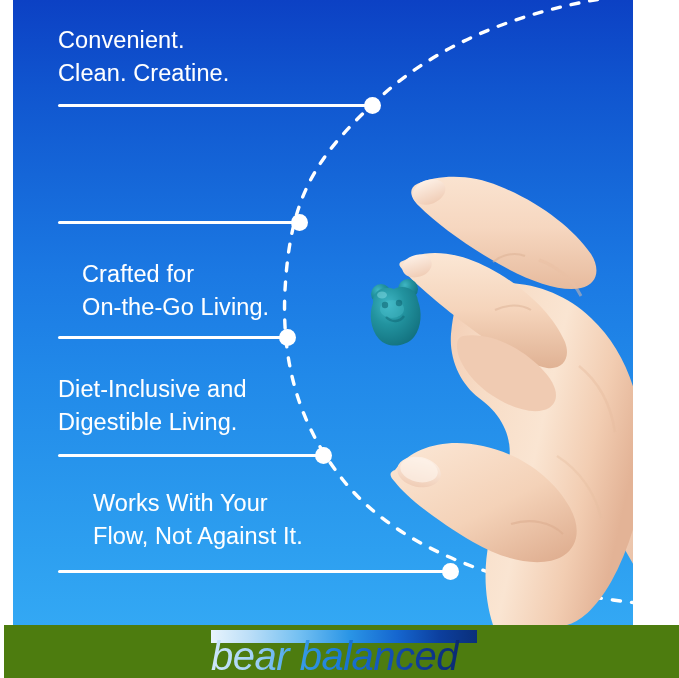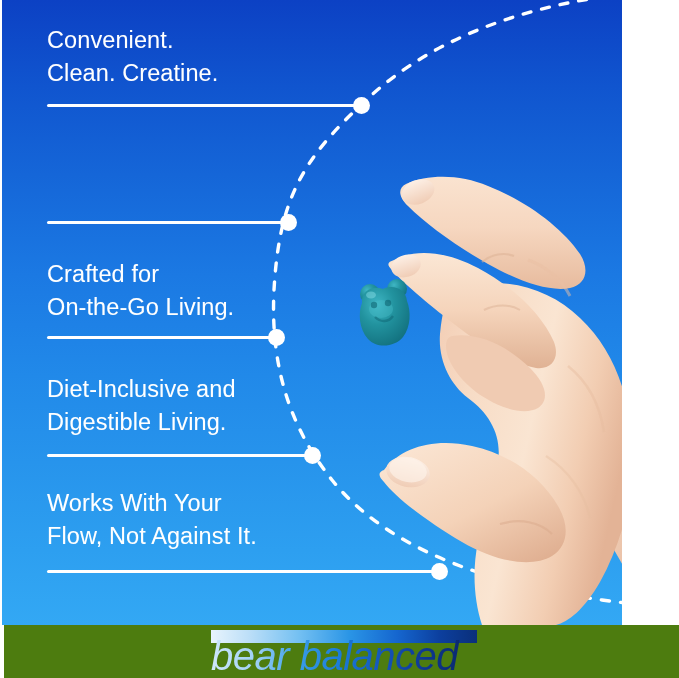--- a/index.html
+++ b/index.html
@@ -16,21 +16,21 @@
     position: relative;
     width: 679px;
     height: 678px;
     overflow: hidden;
     background: #ffffff;
   }
 
   
   #blue-panel {
     position: absolute;
-    left: 2px; top: 0;
+    left: 13px; top: 0;
     width: 620px;
     height: 625px;
     background: linear-gradient(180deg,
         #0c41c4 0%,
         #1055cf 14%,
         #1566d8 28%,
         #1b79e3 44%,
         #2189e9 60%,
         #2794ec 74%,
         #2d9ff0 88%,
@@ -146,35 +146,35 @@
     <div class="feature-block" style="top:24px;">
       <div class="feature-text">Convenient.
 Clean. Creatine.</div>
     </div>
     <div class="feature-rule" style="top:104px; width:314px;"></div>
     <div class="dot" style="left:359px; top:105px;"></div>
 
     <div class="feature-rule" style="top:221px; width:241px;"></div>
     <div class="dot" style="left:286px; top:222px;"></div>
 
-    <div class="feature-block" style="top:258px;">
+    <div class="feature-block" style="top:258px;margin-left:24px;">
       <div class="feature-text">Crafted for
 On-the-Go Living.</div>
     </div>
     <div class="feature-rule" style="top:336px; width:229px;"></div>
     <div class="dot" style="left:274px; top:337px;"></div>
 
     <div class="feature-block" style="top:373px;">
       <div class="feature-text">Diet-Inclusive and
 Digestible Living.</div>
     </div>
     <div class="feature-rule" style="top:454px; width:265px;"></div>
     <div class="dot" style="left:310px; top:455px;"></div>
 
-    <div class="feature-block" style="top:487px;">
+    <div class="feature-block" style="top:487px;margin-left:35px;">
       <div class="feature-text">Works With Your
 Flow, Not Against It.</div>
     </div>
     <div class="feature-rule" style="top:570px; width:392px;"></div>
     <div class="dot" style="left:437px; top:571px;"></div>
 
     <div id="hand-layer">
       <svg id="hand-svg" viewBox="0 0 349 455">
         <defs>
           <linearGradient id="skinMain" x1="0" y1="0" x2="1" y2="0.4">

